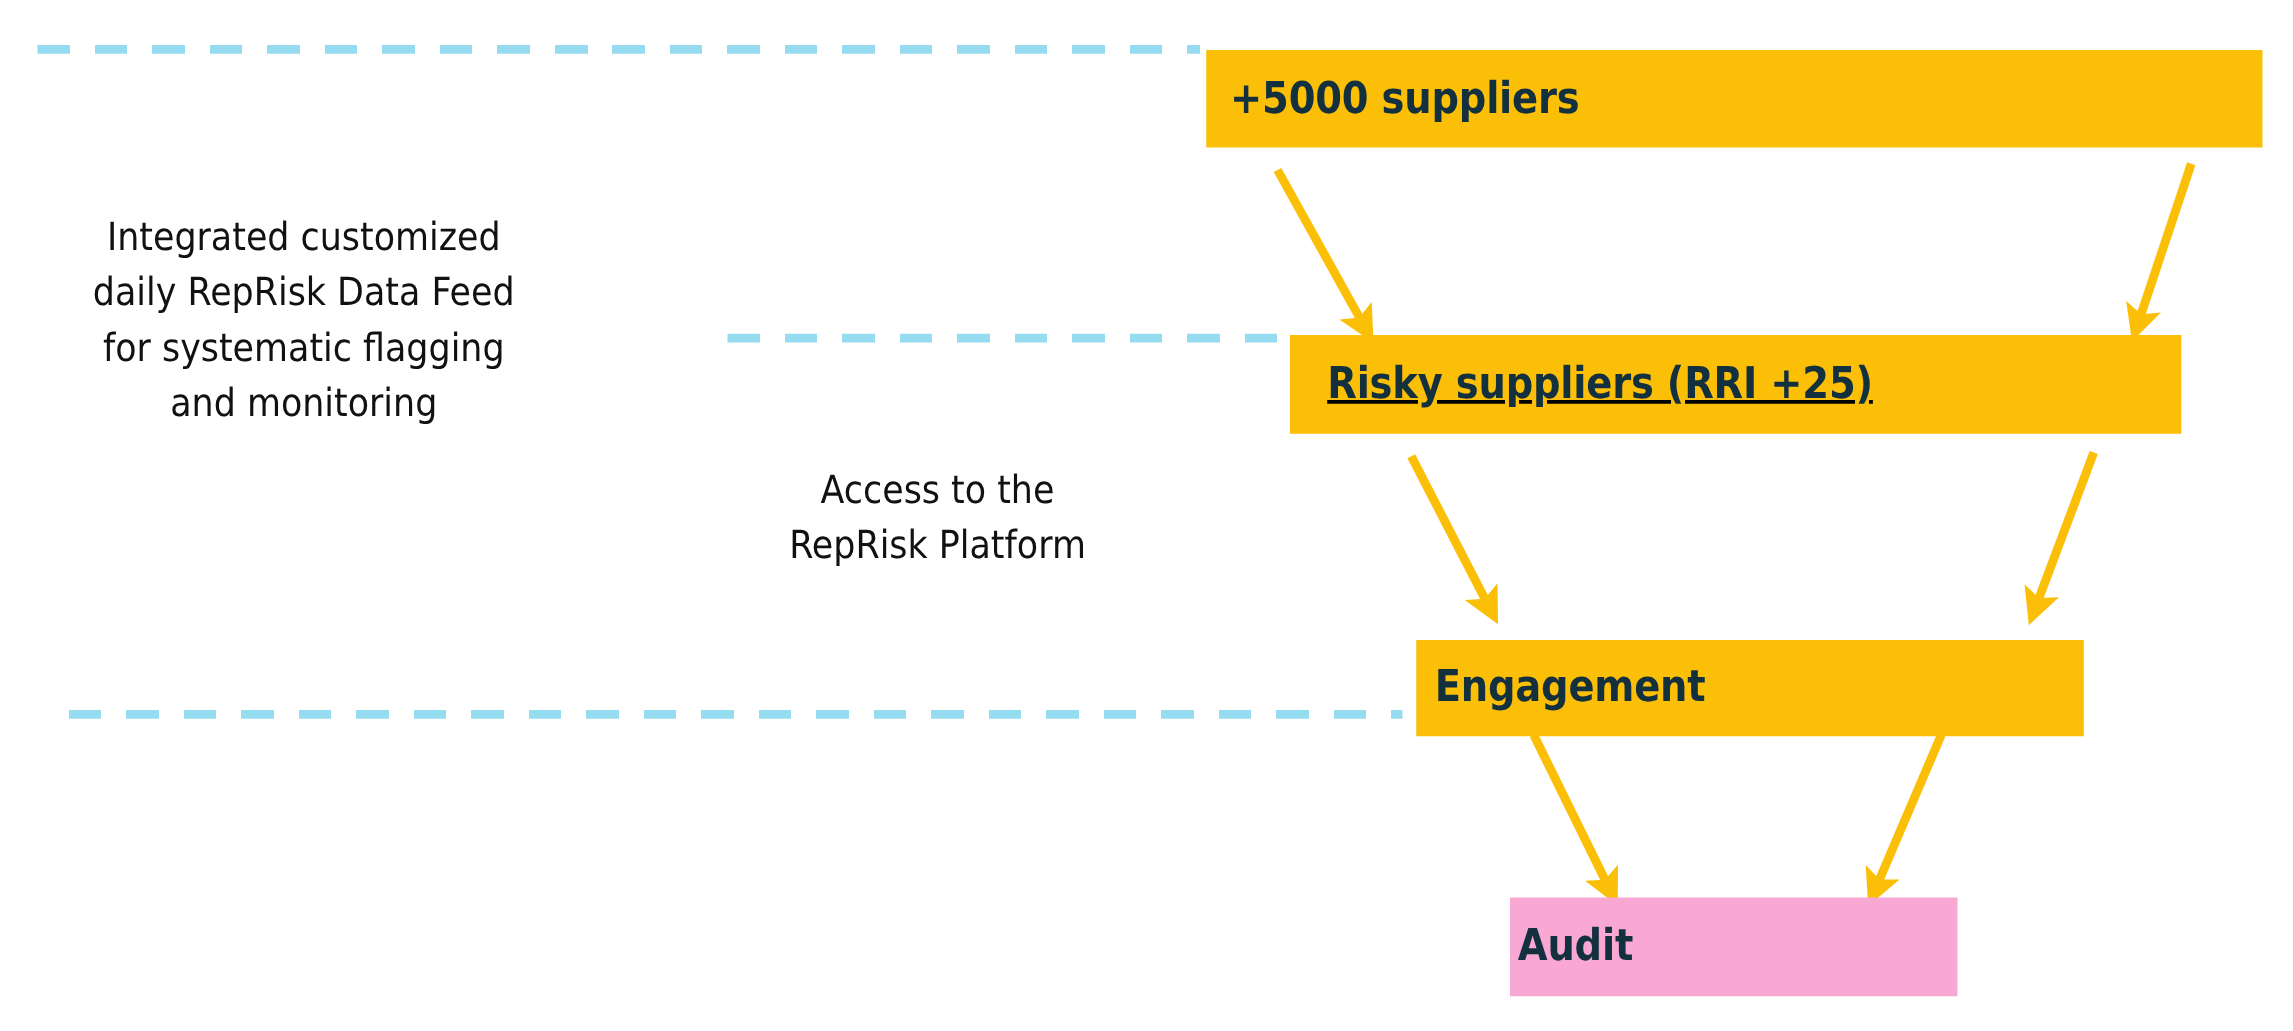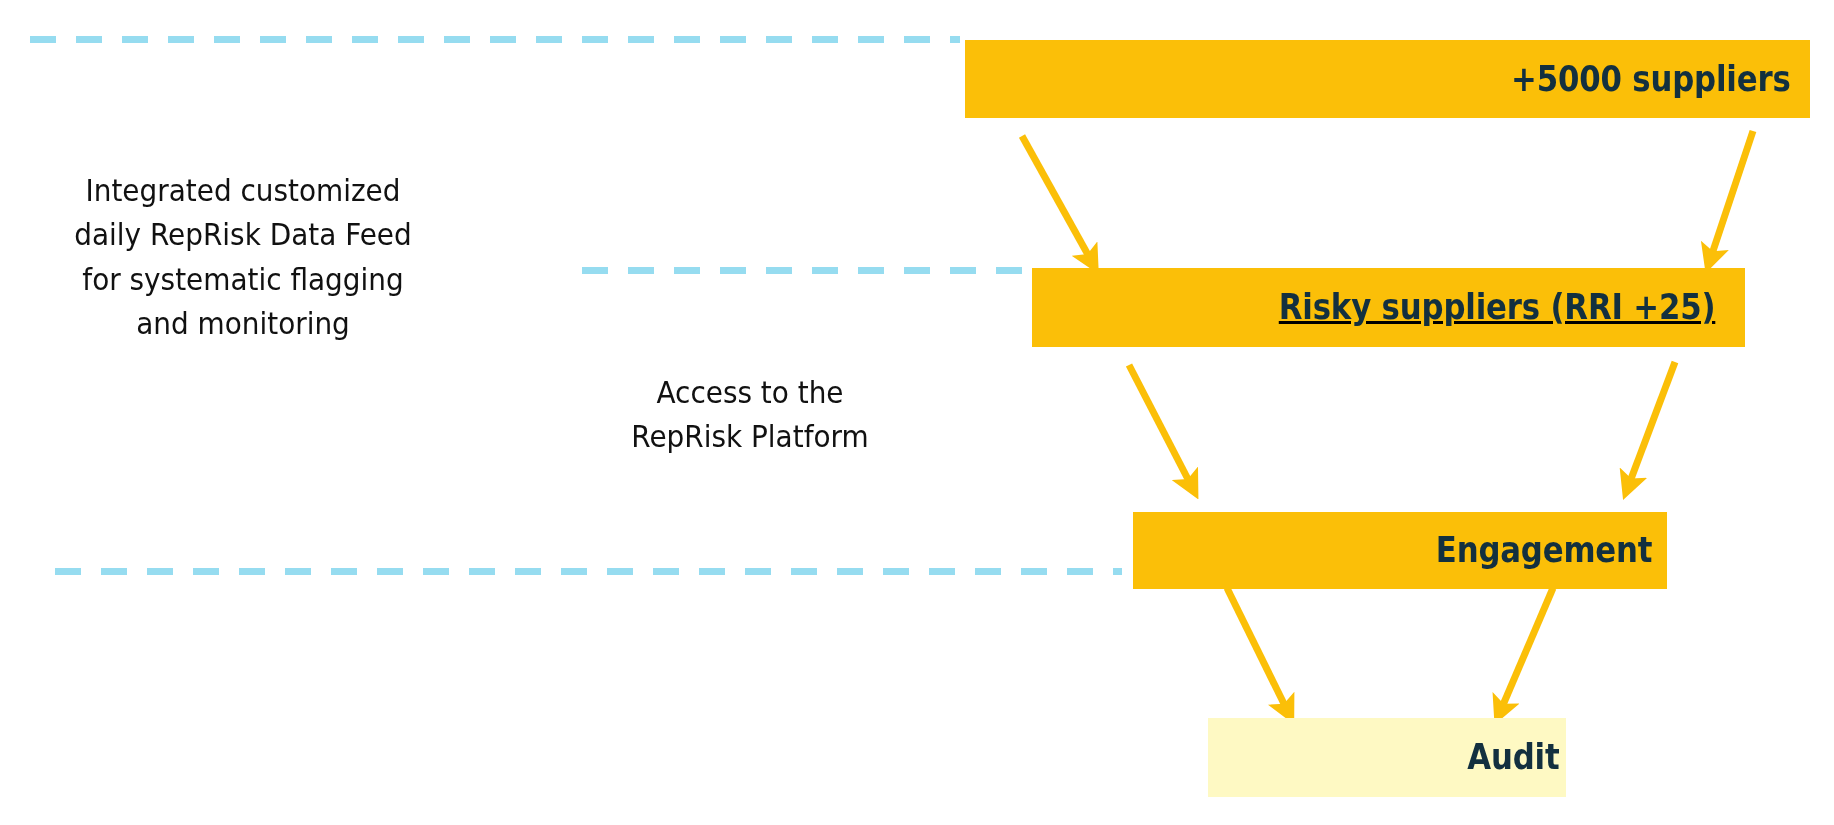--- a/index.html
+++ b/index.html
@@ -27,21 +27,21 @@
       #96dcf0 26px,
       rgba(255,255,255,0) 26px,
       rgba(255,255,255,0) 46px
     );
   }
   .stage-box {
     position: absolute;
     background: #fbbf08;
     display: flex;
     align-items: center;
-    justify-content: flex-end;
+    justify-content: flex-start;
     box-sizing: border-box;
   }
   .stage-label {
     font-family: "DejaVu Sans", sans-serif;
     font-weight: bold;
     font-size: 35px;
     color: #13303f;
     letter-spacing: -0.2px;
     white-space: nowrap;
     line-height: 1;
@@ -97,21 +97,21 @@
   </div>
 
   <div class="stage-box" id="stage-box-risky-suppliers" style="left: 1032px; top: 268px; width: 713px; height: 79px; background: rgb(251, 191, 8); text-decoration: underline;">
     <span class="stage-label">Risky suppliers (RRI +25)</span>
   </div>
 
   <div class="stage-box" id="stage-box-engagement" style="left: 1120px; top: 512px; width: 534px; height: 77px; background: rgb(251, 191, 8); margin-left: 13px;">
     <span class="stage-label">Engagement</span>
   </div>
 
-  <div class="stage-box" id="stage-box-audit" style="left: 1208px; top: 718px; width: 358px; height: 79px; background: #fef9c3;">
+  <div class="stage-box" id="stage-box-audit" style="left: 1208px; top: 718px; width: 358px; height: 79px; background: #f9a8d4;">
     <span class="stage-label">Audit</span>
   </div>
 
   <div class="caption" id="caption-data-feed" style="left: 33px; top: 168px; width: 420px; color: rgb(17, 17, 17);">Integrated customized
 daily RepRisk Data Feed
 for systematic flagging
 and monitoring</div>
 
   <div class="caption" id="caption-platform-access" style="left: 590px; top: 370px; width: 320px; color: rgb(17, 17, 17);">Access to the
 RepRisk Platform</div>

